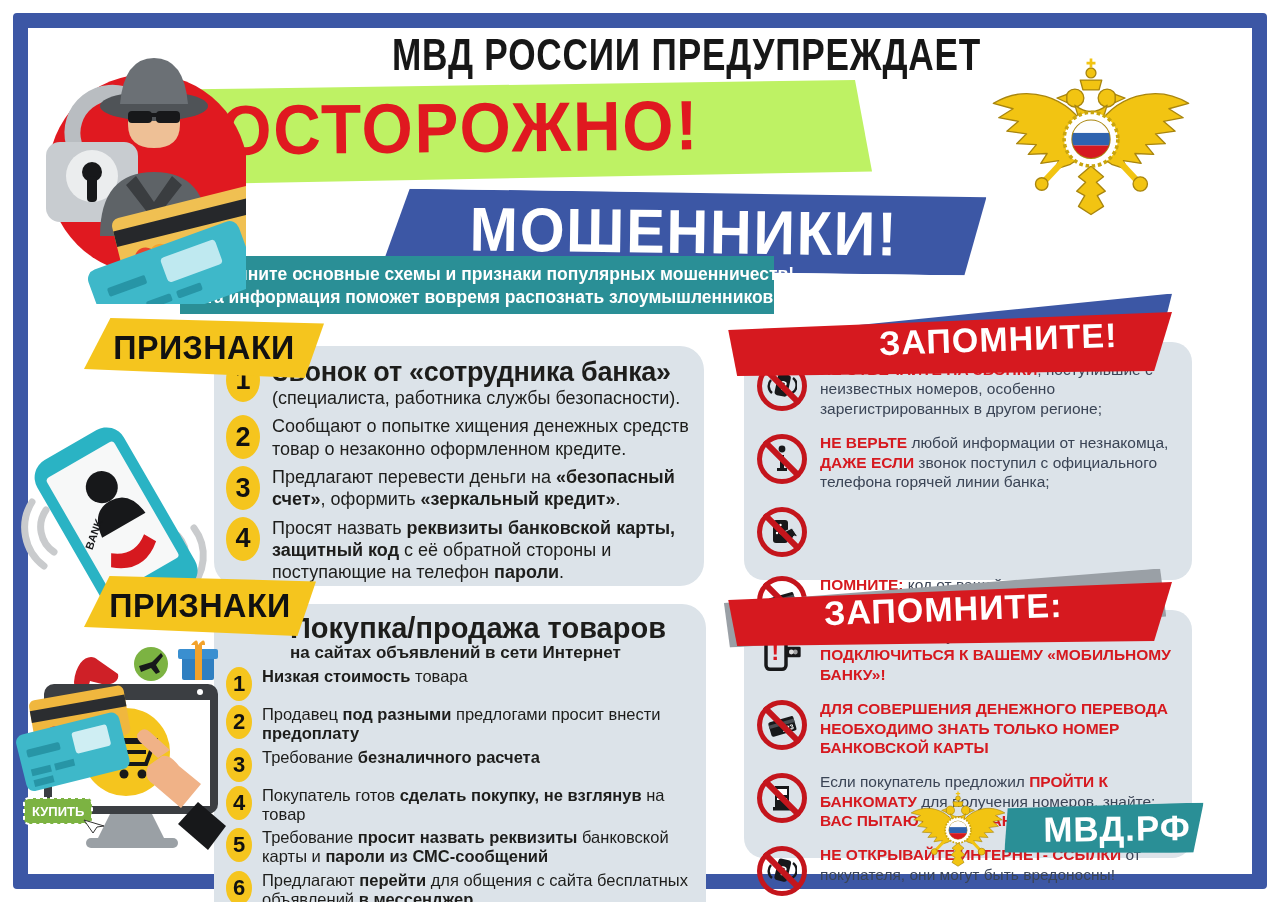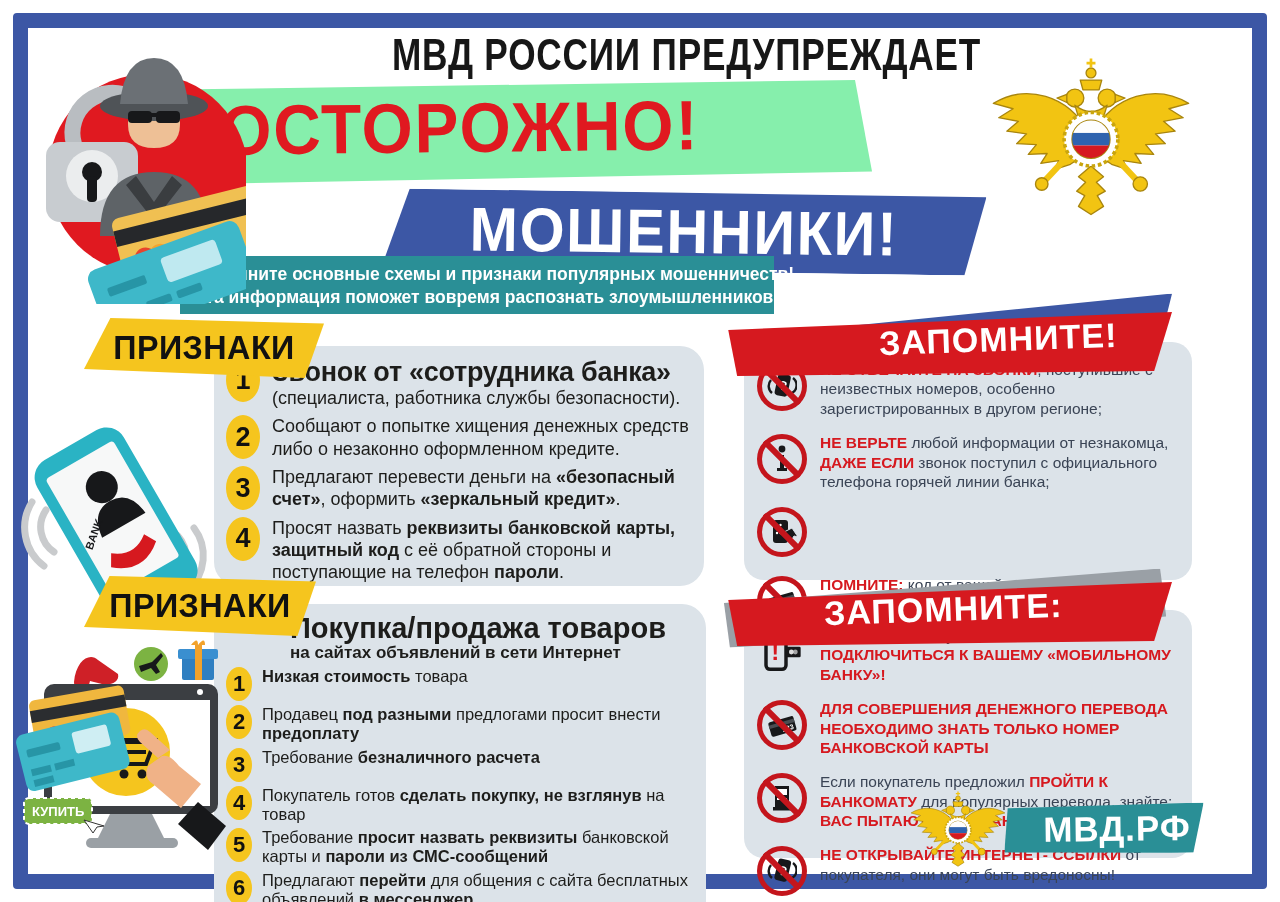--- a/index.html
+++ b/index.html
@@ -6,21 +6,21 @@
   .poster{position:relative;width:1280px;height:902px;background:#fff;overflow:hidden;
           font-family:"Liberation Sans", sans-serif;}
   .frame{position:absolute;left:13px;top:13px;right:13px;bottom:13px;
          border:15px solid #3c57a5;border-radius:4px;z-index:0;}
 
   
   .thief{position:absolute;left:36px;top:24px;width:210px;height:280px;z-index:4;}
   .top-title{position:absolute;left:330px;top:30px;width:620px;height:50px;z-index:2;
     font-size:44px;font-weight:800;color:#171717;text-align:center;white-space:nowrap;
     transform:scaleX(0.80);transform-origin:center;letter-spacing:1px;line-height:50px;}
-  .gray-banner{position:absolute;left:192px;top:80px;width:680px;height:104px;background:#86efac;
+  .gray-banner{position:absolute;left:192px;top:80px;width:680px;height:104px;background:#bef264;
     clip-path:polygon(0 9%,97.5% 0,100% 88%,1.5% 100%);z-index:1;}
   .gray-banner .w1{display:block;padding-left:30px;font-size:70px;font-weight:800;color:#e01920;
     line-height:102px;letter-spacing:2px;transform:scaleX(0.94) rotate(-0.6deg);transform-origin:left center;white-space:nowrap;}
   .blue-banner{position:absolute;left:382px;top:192px;width:604px;height:80px;background:#3c57a5;
     transform:rotate(0.7deg);clip-path:polygon(4.5% 0,100% 2%,96.5% 100%,0 98%);z-index:2;}
   .blue-banner .w2{display:block;text-align:center;font-size:62px;font-weight:800;color:#fff;
     line-height:80px;letter-spacing:2px;transform:scaleX(0.93);white-space:nowrap;}
   .intro{position:absolute;left:180px;top:256px;width:594px;height:58px;background:#2a8f96;z-index:3;
     padding:7px 0 0 13px;box-sizing:border-box;}
   .intro div{color:#fff;font-weight:700;font-size:17.5px;line-height:1.34;white-space:nowrap;}
@@ -186,21 +186,21 @@
   <div class="panel p1">
     <div class="li-row">
       <div class="num">1</div>
       <div>
         <div class="ititle">Звонок от «сотрудника банка»</div>
         <div class="itxt"><span>(специалиста, работника службы безопасности).</span></div>
       </div>
     </div>
     <div class="li-row">
       <div class="num">2</div>
-      <div class="itxt"><span>Сообщают о попытке хищения денежных средств либо о незаконно оформленном кредите.</span></div>
+      <div class="itxt"><span>Сообщают о попытке хищения денежных средств товар о незаконно оформленном кредите.</span></div>
     </div>
     <div class="li-row">
       <div class="num">3</div>
       <div class="itxt"><span>Предлагают перевести деньги на </span><span class="b">«безопасный счет»</span><span>, оформить </span><span class="b">«зеркальный кредит»</span><span>.</span></div>
     </div>
     <div class="li-row">
       <div class="num">4</div>
       <div class="itxt"><span>Просят назвать </span><span class="b">реквизиты банковской карты, защитный код</span><span> с её обратной стороны и поступающие на телефон </span><span class="b">пароли</span><span>.</span></div>
     </div>
   </div>
@@ -407,21 +407,21 @@
       <div class="r-ico">
         <svg class="glyph" viewBox="0 0 30 30">
           <rect x="8" y="3" width="14" height="21" fill="#17181a"></rect>
           <rect x="10" y="6" width="10" height="6" fill="#fff"></rect>
           <rect x="10" y="15" width="10" height="2" fill="#fff"></rect>
           <rect x="6" y="24" width="18" height="3.5" fill="#17181a"></rect>
         </svg>
         <div class="pro-ring"></div>
           <div class="pro-bar"></div>
       </div>
-      <div class="r-txt"><span>Если покупатель предложил </span><span class="rb">ПРОЙТИ К БАНКОМАТУ</span><span> для популярных перевода, знайте: </span><span class="rb">ВАС ПЫТАЮТСЯ ОБМАНУТЬ!</span></div>
+      <div class="r-txt"><span>Если покупатель предложил </span><span class="rb">ПРОЙТИ К БАНКОМАТУ</span><span> для получения номеров, знайте: </span><span class="rb">ВАС ПЫТАЮТСЯ ОБМАНУТЬ!</span></div>
     </div>
     <div class="r-row">
       <div class="r-ico">
         <svg class="glyph" viewBox="0 0 30 30">
           <g transform="rotate(14 15 15)">
               <rect x="9" y="3" width="13" height="22" rx="3" fill="#17181a"></rect>
           <text x="12" y="19" font-size="13" font-weight="bold" fill="#fff">?</text>
             </g>
           <path d="M4 9 a9 9 0 0 0 1 13 M26 7 a9 9 0 0 1 -1 15" stroke="#17181a" stroke-width="2.4" fill="none"></path>
         </svg>

